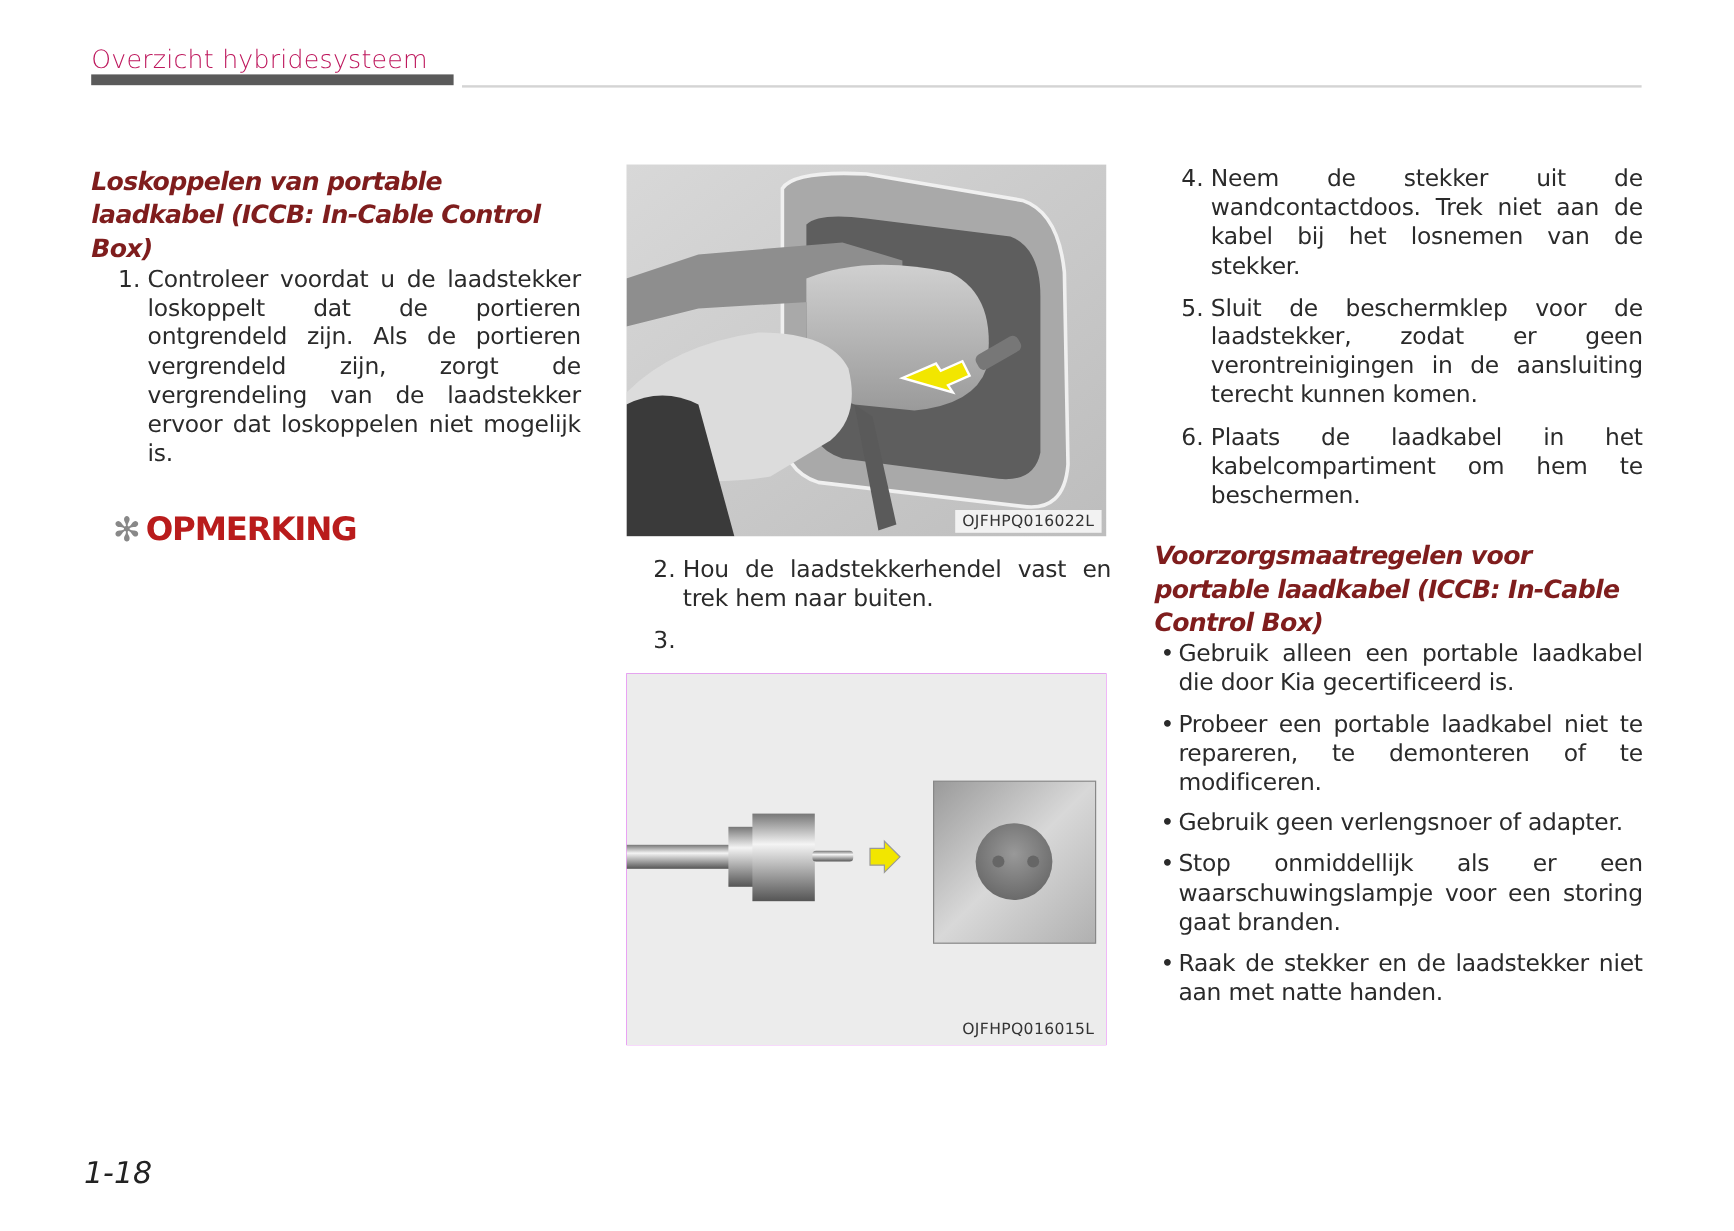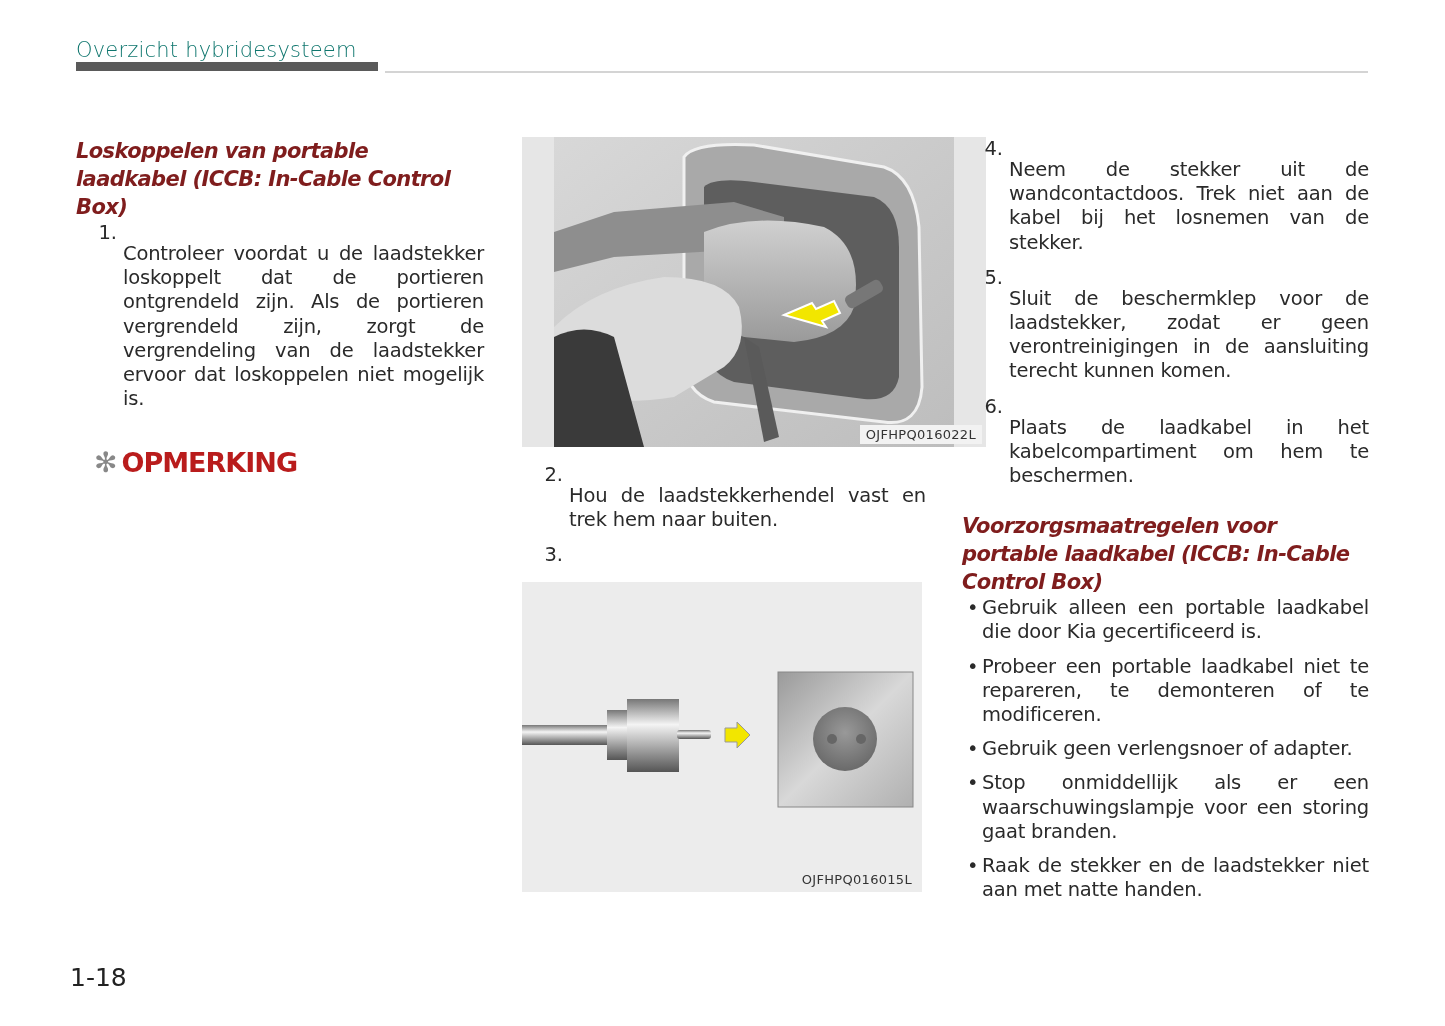--- a/index.html
+++ b/index.html
@@ -1,50 +1,50 @@
 <!DOCTYPE html>
 <html><head>
 <meta charset="utf-8">
 <style>
   html, body { margin:0; padding:0; background:#ffffff; }
   body { width:1445px; height:1026px; position:relative; overflow:hidden;
          font-family:"DejaVu Sans", sans-serif; color:#222; }
-  .header-title { position:absolute; left:76px; top:38px; font-size:21px; color:#0f766e;
+  .header-title { position:absolute; left:76px; top:38px; font-size:21px; color:#be185d;
                   font-family:"DejaVu Sans", sans-serif; font-weight:300; letter-spacing:0.2px; }
   .header-bar { position:absolute; left:76px; top:62px; width:302px; height:9px; background:#5a5a5a; }
   .header-rule { position:absolute; left:385px; top:71px; width:983px; height:2px; background:#d4d4d4; }
 
   .col { position:absolute; }
   .col1 { left:76px; top:137px; width:408px; }
   .col2 { left:522px; top:137px; width:404px; }
   .col3 { left:962px; top:137px; width:407px; }
 
   .section-heading { font-family:"DejaVu Sans", sans-serif; font-weight:bold; font-style:italic;
                      font-size:21px; line-height:28px; color:#7f1d1d; margin:0; letter-spacing:-0.6px; }
   .para { font-size:19.5px; line-height:24.2px; color:#2a2a2a; text-align:justify; margin:0; letter-spacing:-0.2px; }
   .numbered { display:flex; margin:0 0 11px 0; }
   .numbered .num { width:41px; text-align:right; padding-right:6px; flex:none; font-size:19.5px; line-height:24.2px; color:#2a2a2a; }
-  .numbered .txt { flex:1;margin-top:21px; }
+  .numbered .txt { flex:1; }
   .bullet { display:flex; margin:0 0 10px 0; }
   .bullet .dot { width:20px; flex:none; text-align:left; padding-left:5px; font-size:19.5px; line-height:24.2px; color:#2a2a2a; box-sizing:border-box; }
   .bullet .txt { flex:1; }
 
   .note-heading { display:flex; align-items:center; margin:36px 0 0 18px; }
   .note-icon { font-size:28px; color:#888; margin-right:4px; line-height:30px; }
   .note-title { font-family:"DejaVu Sans", sans-serif; font-weight:bold; font-size:27px; color:#b91c1c; letter-spacing:-1px; }
   .note-body { margin:26px 16px 0 14px; color:#8c8c8c; }
 
   .figure { position:relative; background:#e6e6e6; overflow:hidden; }
-  .fig1 { width:464px; height:310px; margin-bottom:16px;text-align:center; }
+  .fig1 { width:400px; height:310px; margin-bottom:16px;text-align:center; }
   .fig2 { width:400px; height:310px; margin-top:14px; background:#d946ef; }
   .fig-code { position:absolute; right:4px; bottom:3px; background:#f2f2f2; font-size:13px; color:#333;
               padding:2px 6px; font-family:"DejaVu Sans", sans-serif; letter-spacing:0.3px; }
   .fig2 .fig-code { background:transparent; }
 
-  .page-number { position:absolute; left:70px; top:963px; font-size:25px; color:#222; font-family:"DejaVu Sans", sans-serif; }
+  .page-number { position:absolute; left:70px; top:963px; font-size:25px; color:#222; font-family:"DejaVu Sans", sans-serif;font-style:italic; }
 </style>
 </head>
 <body>
 
 <div class="header-title">Overzicht hybridesysteem</div>
 <div class="header-bar"></div>
 <div class="header-rule"></div>
 
 <div class="col col1">
   <h2 class="section-heading">Loskoppelen van portable laadkabel (ICCB: In-Cable Control Box)</h2>

